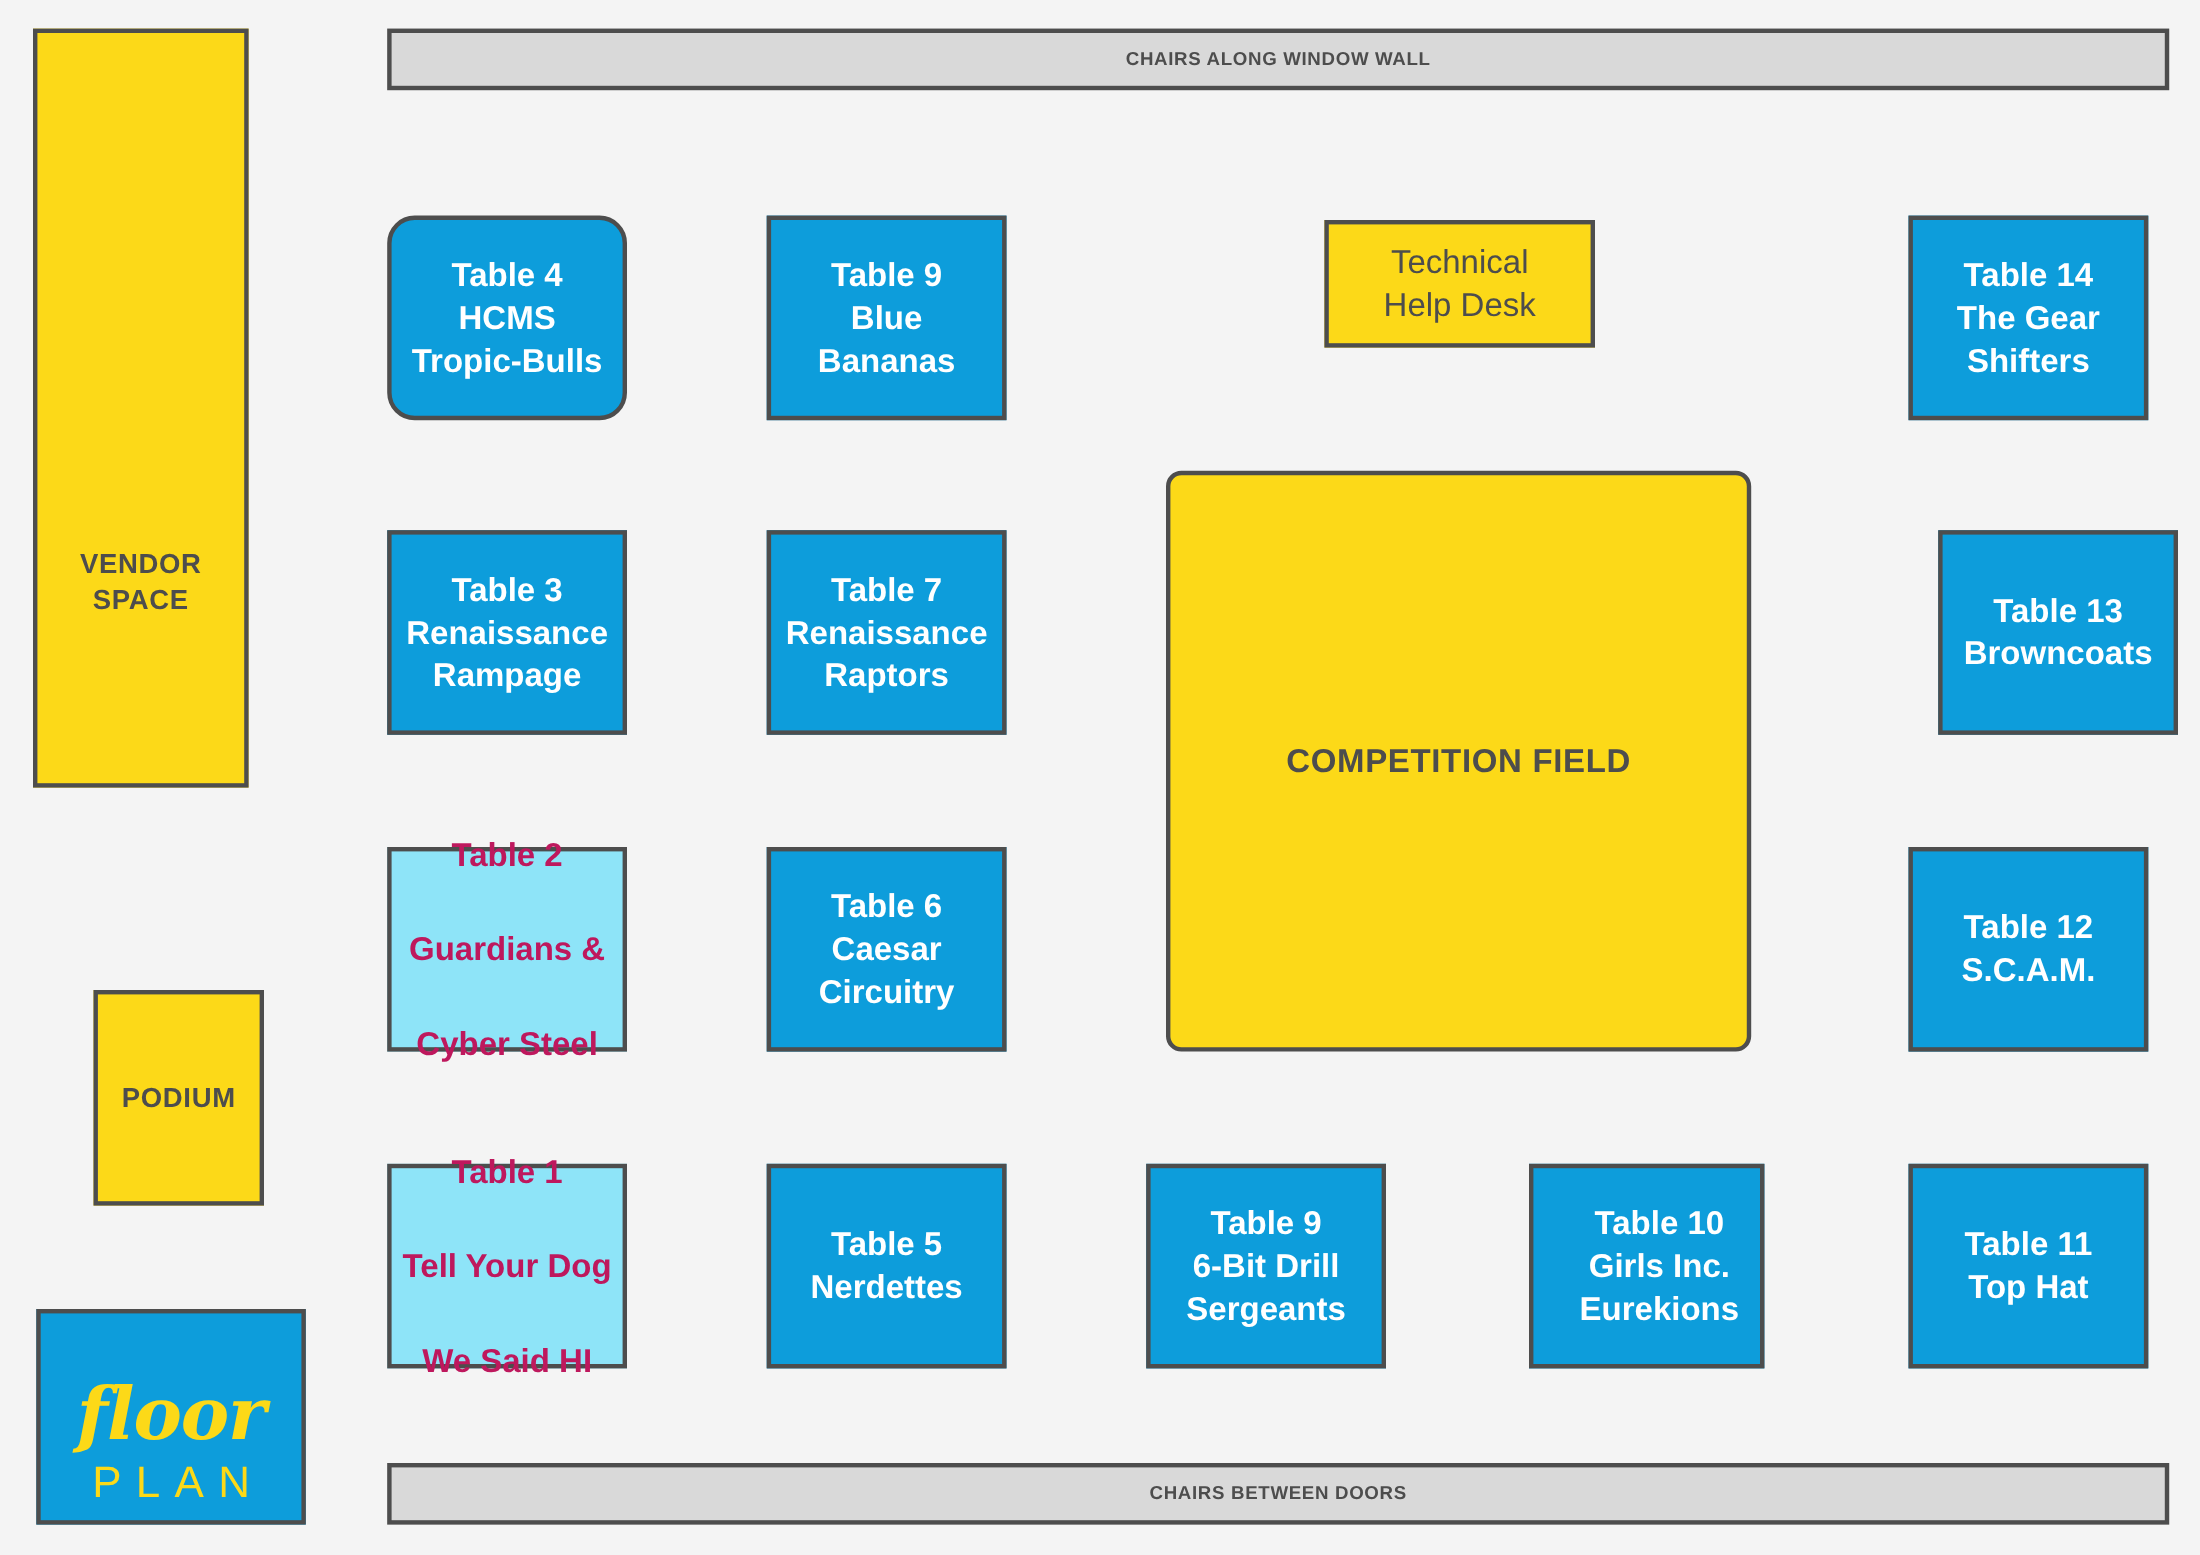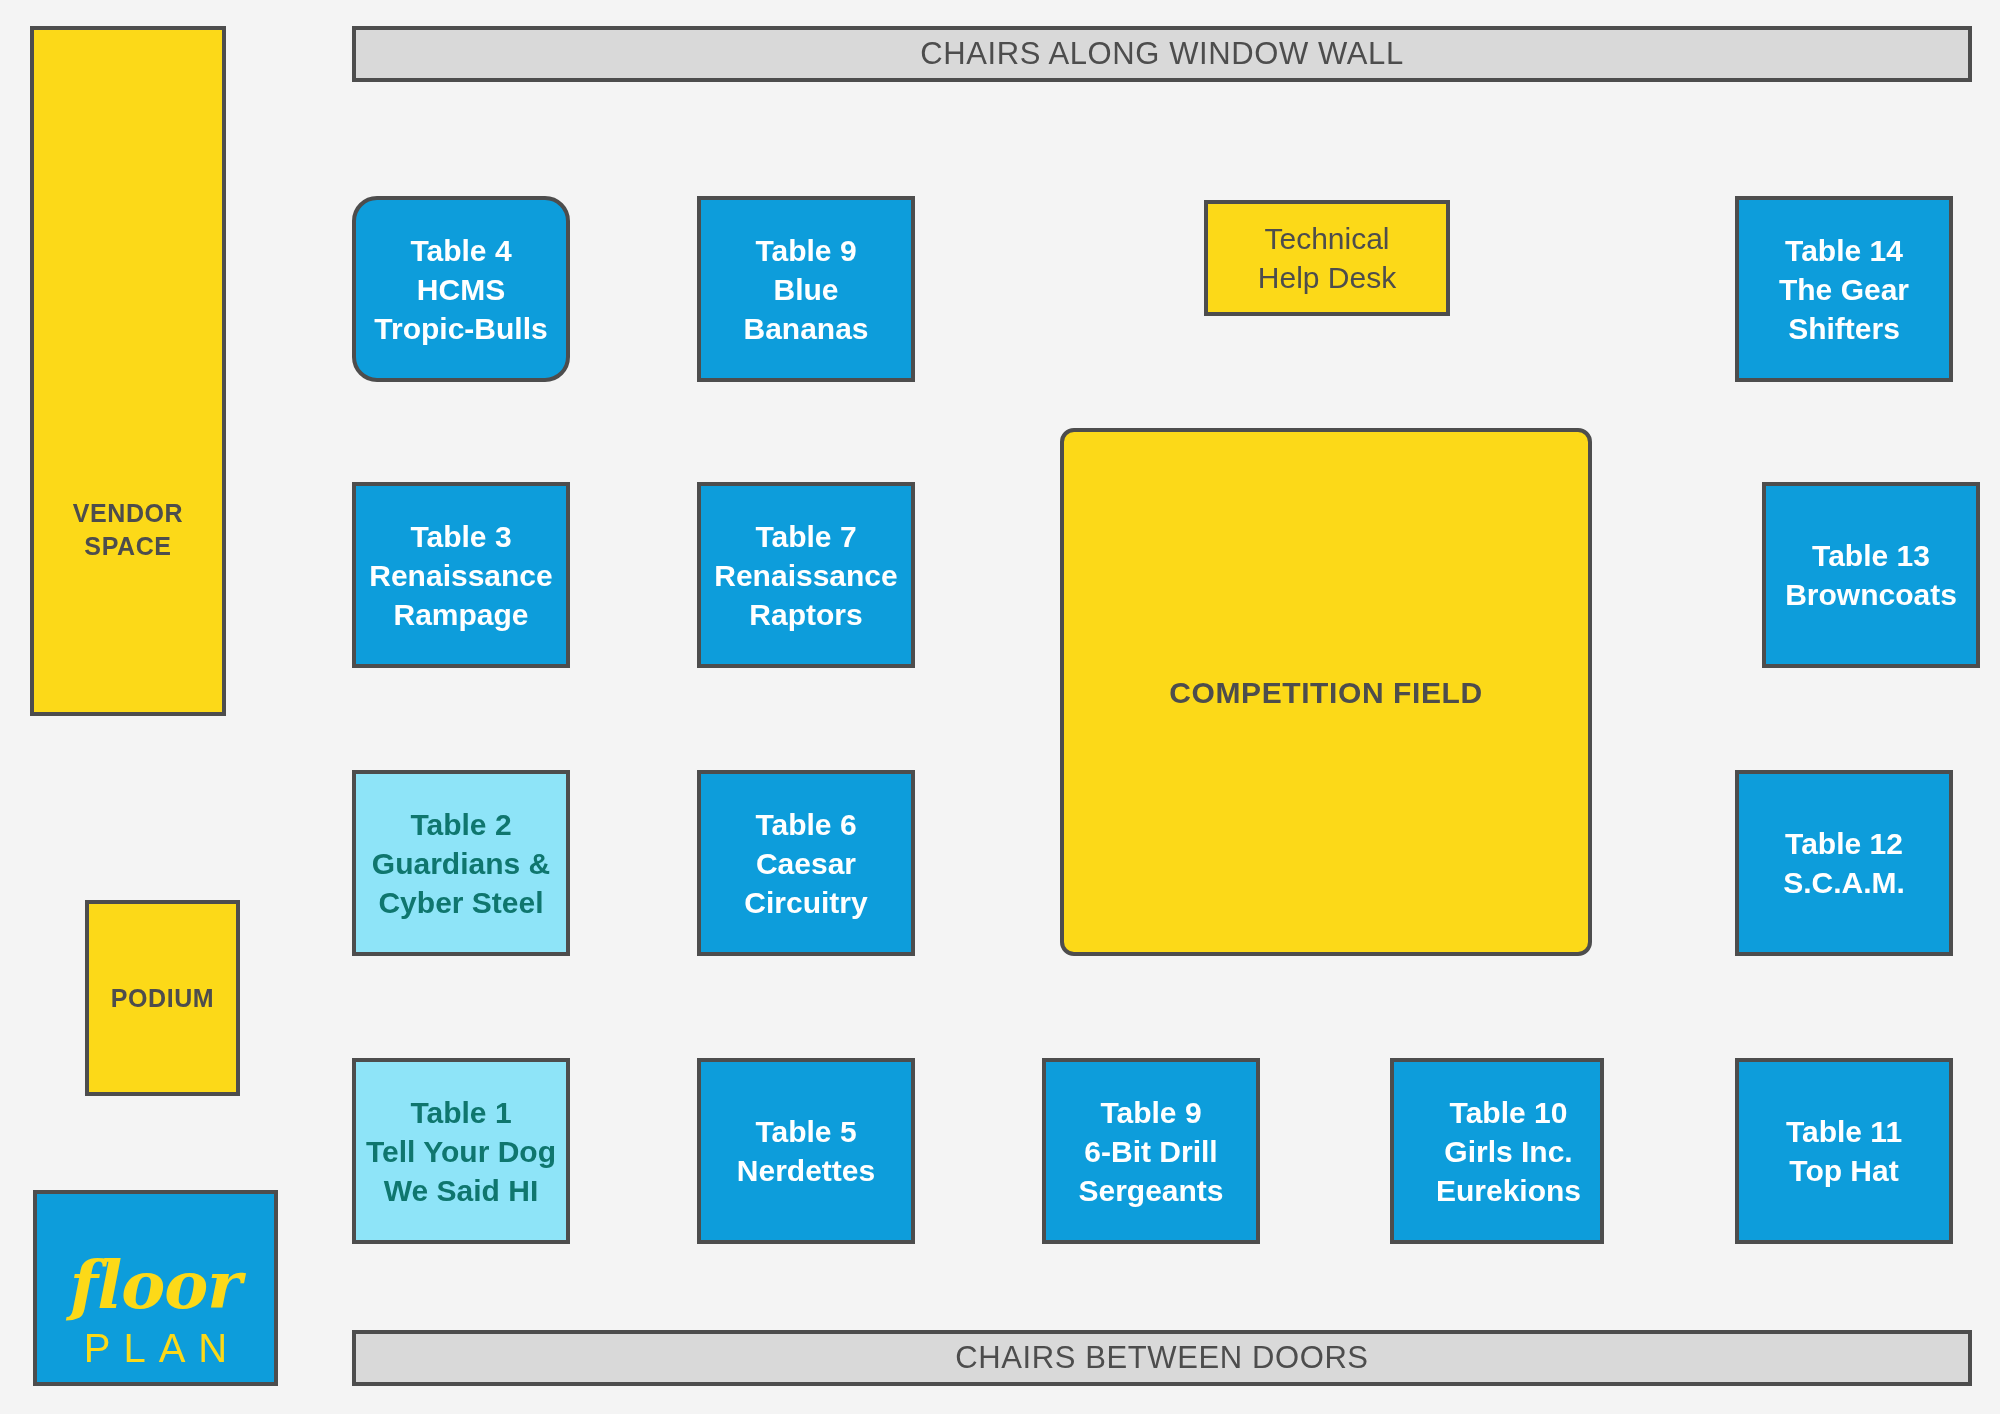--- a/index.html
+++ b/index.html
@@ -28,32 +28,32 @@
     justify-content: center;
     text-align: center;
     border: 4px solid #4D4D4D;
     line-height: 1.30;
   }
 
   .box .ln { display: block; white-space: nowrap; }
 
   
   .fill-blue       { background: #0D9DDB; color: #FFFFFF; }
-  .fill-lightblue  { background: #8EE4F8; color: #0f766e; }
+  .fill-lightblue  { background: #8EE4F8; color: #be185d; gap: 47px; }
   .fill-yellow     { background: #FCD918; color: #4D4D4D; }
   .fill-gray       { background: #D9D9D9; color: #4D4D4D; }
 
   
   .t-table {
     font-size: 30px;
     font-weight: bold;
   }
   .t-banner {
-    font-size: 31px;
-    font-weight: normal;
+    font-size: 17px;
+    font-weight: bold;
     letter-spacing: 0.6px;
   }
   .t-room {
     font-size: 25px;
     font-weight: bold;
     letter-spacing: 0.6px;
   }
   .t-field {
     font-size: 30px;
     font-weight: bold;

